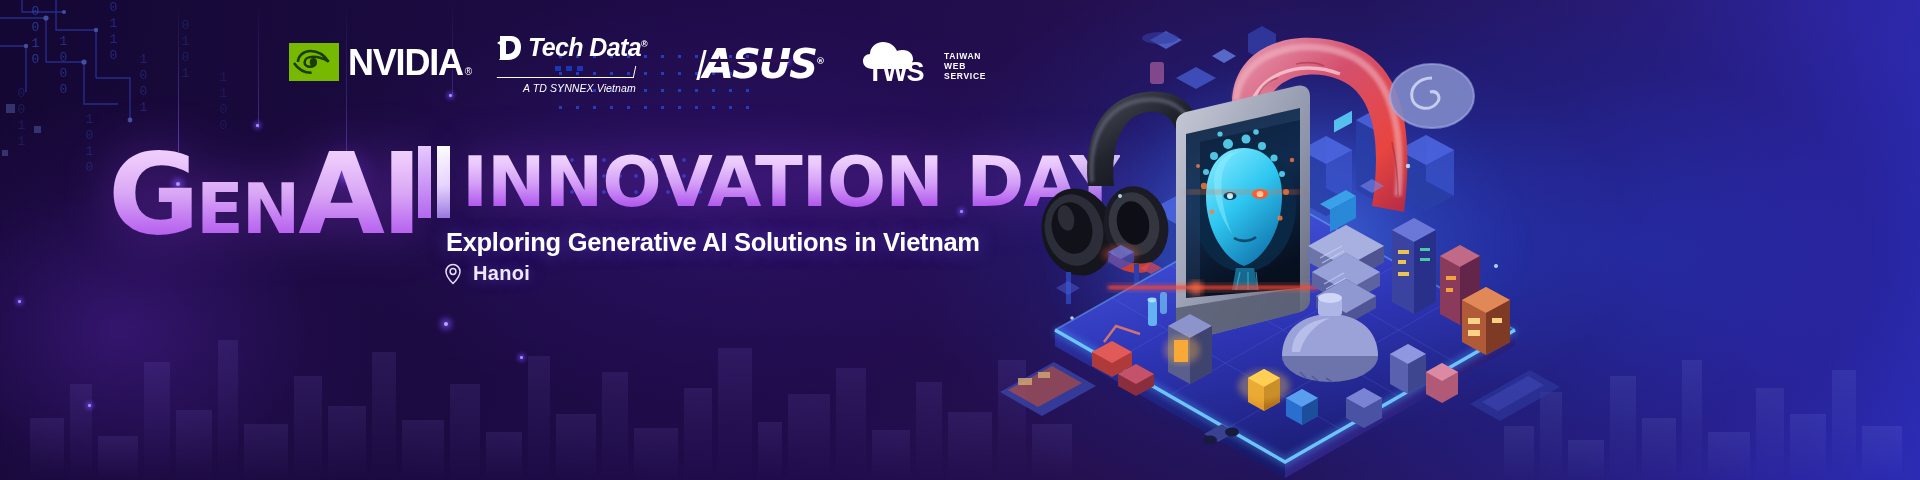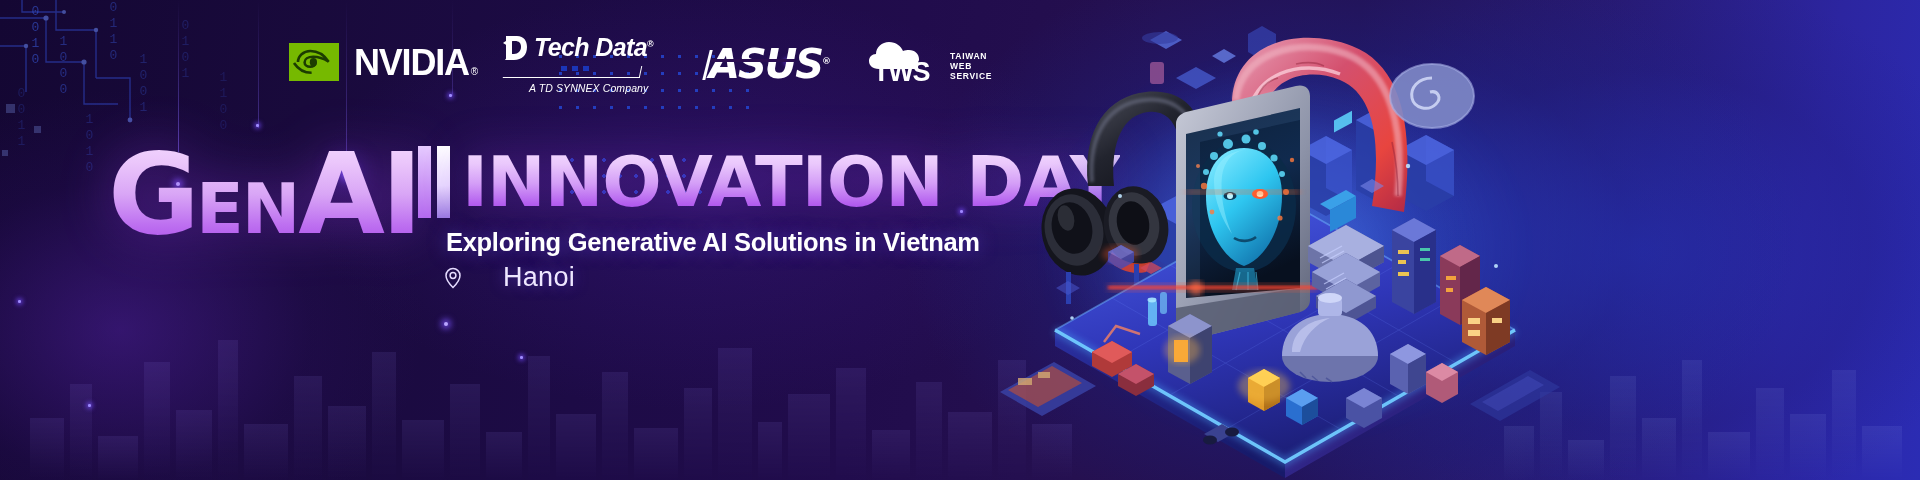--- a/index.html
+++ b/index.html
@@ -82,21 +82,21 @@
     pointer-events:none;
   }
 
   
   .logos{
     position:absolute; left:282px; top:34px;
     display:flex; align-items:flex-start; gap:0;
   }
 
   
-  .nvidia{ display:flex; align-items:center; gap:15px; margin-top:9px;padding-left:7px; }
+  .nvidia{ display:flex; align-items:center; gap:9px; margin-top:9px;padding-left:7px; }
   .nv-eye{ width:50px; height:38px; }
   .nv-word{
     font-size:36px; font-weight:700; color:#fff; letter-spacing:-1.2px;
     line-height:1; position:relative; top:1px;
   }
   .nv-word sub{
     font-size:10px; vertical-align:baseline; position:relative;
     top:0px; left:2px; font-weight:400;
   }
 
@@ -190,22 +190,22 @@
     text-shadow:0 0 18px rgba(120,90,255,.55);
   }
 
   .meta{
     position:absolute; left:442px; top:262px;
     display:flex; align-items:center; gap:58px;
   }
   .meta-item{ display:flex; align-items:center; gap:9px; }
   .meta-icon{ width:22px; height:22px; display:block; }
   .meta-text{
-    font-size:27px; color:#eee7ff; font-weight:400; letter-spacing:.3px;
-    white-space:nowrap; text-shadow:0 0 14px rgba(120,90,255,.5);margin-left:30px;
+    font-size:20px; color:#eee7ff; font-weight:700; letter-spacing:.3px;
+    white-space:nowrap; text-shadow:0 0 14px rgba(120,90,255,.5);
   }
 
   
   .illus{
     position:absolute; left:1000px; top:0; width:560px; height:480px;
   }
   .illus-glow{
     position:absolute; left:-40px; top:-20px; width:640px; height:520px;
     background:radial-gradient(ellipse 300px 230px at 300px 250px, rgba(60,90,255,.42), rgba(30,40,160,.10) 55%, transparent 75%);
     pointer-events:none;
@@ -342,21 +342,21 @@
           </svg>
         </span>
         <span class="td-word"><span>Tech Data</span><sup>®</sup></span>
       </div>
       <div class="td-rule"></div>
       <div class="td-dots">
           <i></i>
           <i></i>
           <i></i>
         </div>
-      <div class="td-tag">A TD SYNNEX Company</div>
+      <div class="td-tag">A TD SYNNEX Vietnam</div>
     </div>
 
     <div class="asus">
       <div class="asus-slash"></div>
       <span class="asus-word"><span>ASUS</span><sup>®</sup></span>
       <div class="asus-cut"></div>
     </div>
 
     <div class="tws">
       <div class="tws-left">

